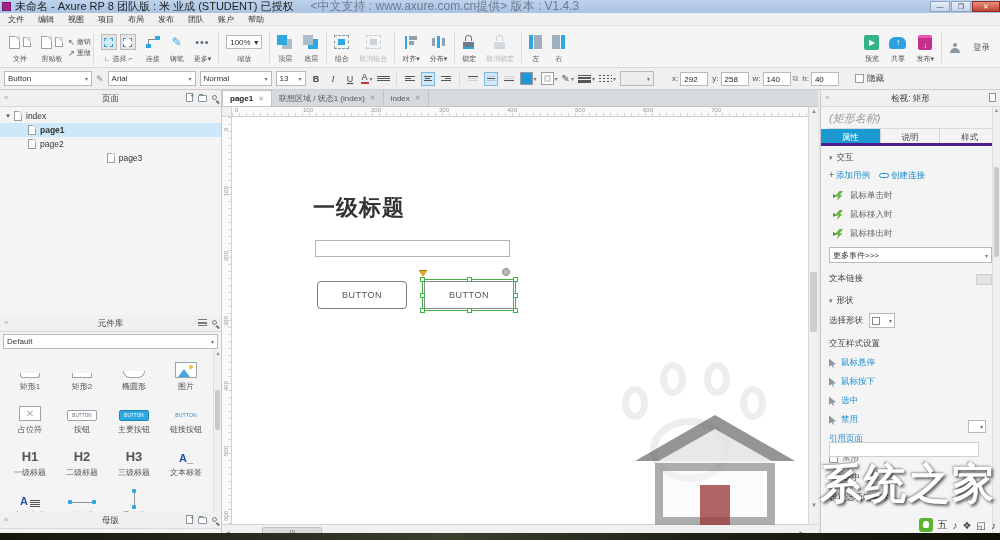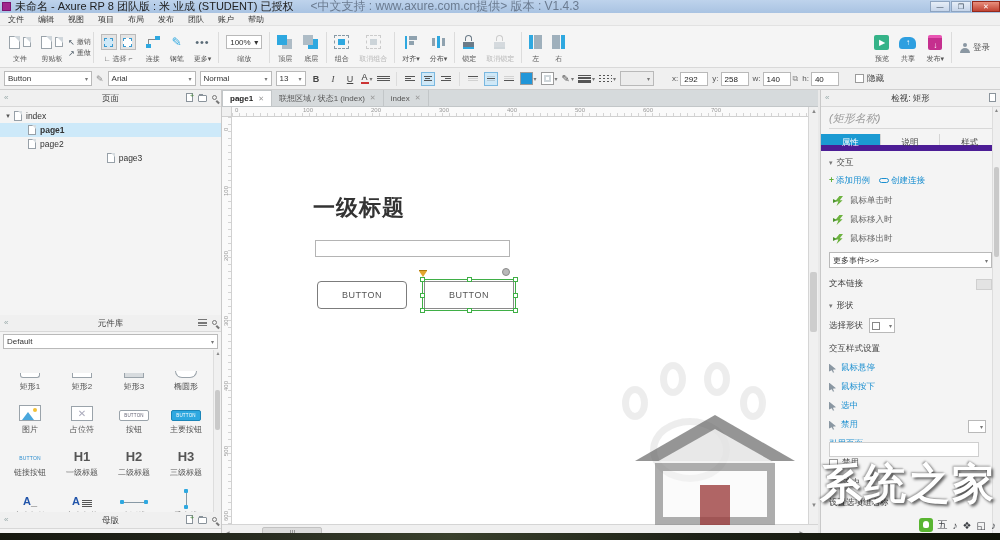--- a/index.html
+++ b/index.html
@@ -64,21 +64,21 @@
   .dist-ic .bar { width:3px; height:12px; background:#2ea8e0; } .dist-ic .bar.g { background:#8fa2af; height:8px; }
   .lock-ic { position:relative; width:12px; height:14px; }
   .lock-ic .shackle { position:absolute; left:2px; top:0; width:7px; height:6px; border:1.5px solid #6b7b88; border-bottom:none; border-radius:4px 4px 0 0; }
   .lock-ic .body { position:absolute; left:0; bottom:0; width:11px; height:7px; background:#6b7b88; border-bottom:2px solid #2ea8e0; }
   .lock-ic.dis .shackle { border-color:#ccc; } .lock-ic.dis .body { background:#d5dade; border-bottom-color:#cfd6da; }
   .side-ic { display:flex; gap:1px; height:14px; }
   .side-ic .thin { width:4px; background:#2ea8e0; } .side-ic .wide { width:8px; background:#9fb0bc; }
   .preview-ic { width:15px; height:15px; background:#35b388; border-radius:2px; color:#fff; font-size:8px; text-align:center; line-height:15px; }
   .share-ic { width:17px; height:12px; background:#2e9fe0; border-radius:6px 6px 3px 3px; color:#fff; font-size:8px; text-align:center; line-height:12px; margin-top:2px; }
   .publish-ic { width:14px; height:15px; background:#c52f8e; border-radius:2px; color:#fff; font-size:8px; text-align:center; line-height:16px; border-top:3px solid #e956b4; }
-  .login-wrap { display:flex; align-items:center; gap:3px; padding:0 6px; }
+  .login-wrap { display:flex; align-items:center; gap:13px; padding:0 6px; }
   .person-ic { width:10px; height:10px; position:relative; }
   .person-ic:before { content:""; position:absolute; left:3px; top:0; width:4px; height:4px; border-radius:50%; background:#8a97a2; }
   .person-ic:after { content:""; position:absolute; left:0; bottom:0; width:10px; height:5px; border-radius:5px 5px 0 0; background:#8a97a2; }
   .login-label { font-size:8.5px; color:#555; }
 
   
   .stylebar { position:absolute; left:0; top:68px; width:1000px; height:22px; background:#f0f0f0;
     border-bottom:1px solid #cfcfcf; display:flex; align-items:center; gap:4px; padding:0 4px; }
   .combo { height:15px; background:#fff; border:1px solid #b9b9b9; font-size:8px; color:#333;
     display:flex; align-items:center; justify-content:space-between; padding:0 3px; }
@@ -195,21 +195,21 @@
   .hscroll { position:absolute; left:0; bottom:0; width:596px; height:14px; background:#f0f0f0; border-top:1px solid #d5d5d5; }
   .hscroll .thumb { position:absolute; left:40px; top:2px; width:60px; height:10px; background:#dcdcdc; border:1px solid #c2c2c2; border-radius:2px;
     display:flex; align-items:center; justify-content:center; gap:1px; }
   .hscroll .thumb i { width:1px; height:5px; background:#999; }
   .scroll-arr { position:absolute; font-size:6px; color:#888; }
 
   
   .inspector { position:absolute; left:820px; top:90px; width:180px; height:443px; background:#f4f4f4; border-left:1px solid #c9c9c9; }
   .insp-name { margin:4px 8px 0 8px; height:18px; border-bottom:1px solid #d8d8d8;
     font-size:11px; font-style:italic; color:#9a9a9a; }
-  .insp-tabs { display:flex; margin-top:5px; border-bottom:6px solid #4c1d95; height:17px; }
+  .insp-tabs { display:flex; border-bottom:3px solid #4c1d95; height:17px; }
   .insp-tab { flex:1; text-align:center; font-size:8.5px; line-height:16px; color:#444; border-right:1px solid #d5d5d5; }
   .insp-tab.active { background:#1b9ad2; color:#fff; }
   .insp-body { padding:6px 8px 0 8px; position:relative; }
   .sect-head { font-size:8.5px; color:#444; margin-bottom:6px; }
   .sect-head .chev { color:#777; font-size:7px; margin-right:4px; }
   .case-row { display:flex; gap:9px; margin-bottom:8px; }
   .link-blue { color:#1b8fd0; font-size:8.5px; }
   .plus-g { color:#5fae34; font-weight:bold; margin-right:2px; }
   .link-ic { display:inline-block; width:10px; height:5px; border:1.5px solid #1b8fd0; border-radius:3px; margin-right:2px; }
   .event-row { display:flex; align-items:center; gap:5px; margin:0 0 7px 6px; font-size:8.5px; color:#666; }
@@ -637,26 +637,20 @@
             <span class="wlabel">矩形1</span>
           </div>
         <div class="wcell">
             <div class="wicon">
               <div class="sliver-rect"></div>
             </div>
             <span class="wlabel">矩形2</span>
           </div>
         <div class="wcell">
             <div class="wicon">
-              <div class="sliver-rect gray"></div>
-            </div>
-            <span class="wlabel">矩形3</span>
-          </div>
-        <div class="wcell">
-            <div class="wicon">
               <div class="sliver-ellipse"></div>
             </div>
             <span class="wlabel">椭圆形</span>
           </div>
         <div class="wcell">
             <div class="wicon">
               <div class="img-ic"></div>
             </div>
             <span class="wlabel">图片</span>
           </div>

